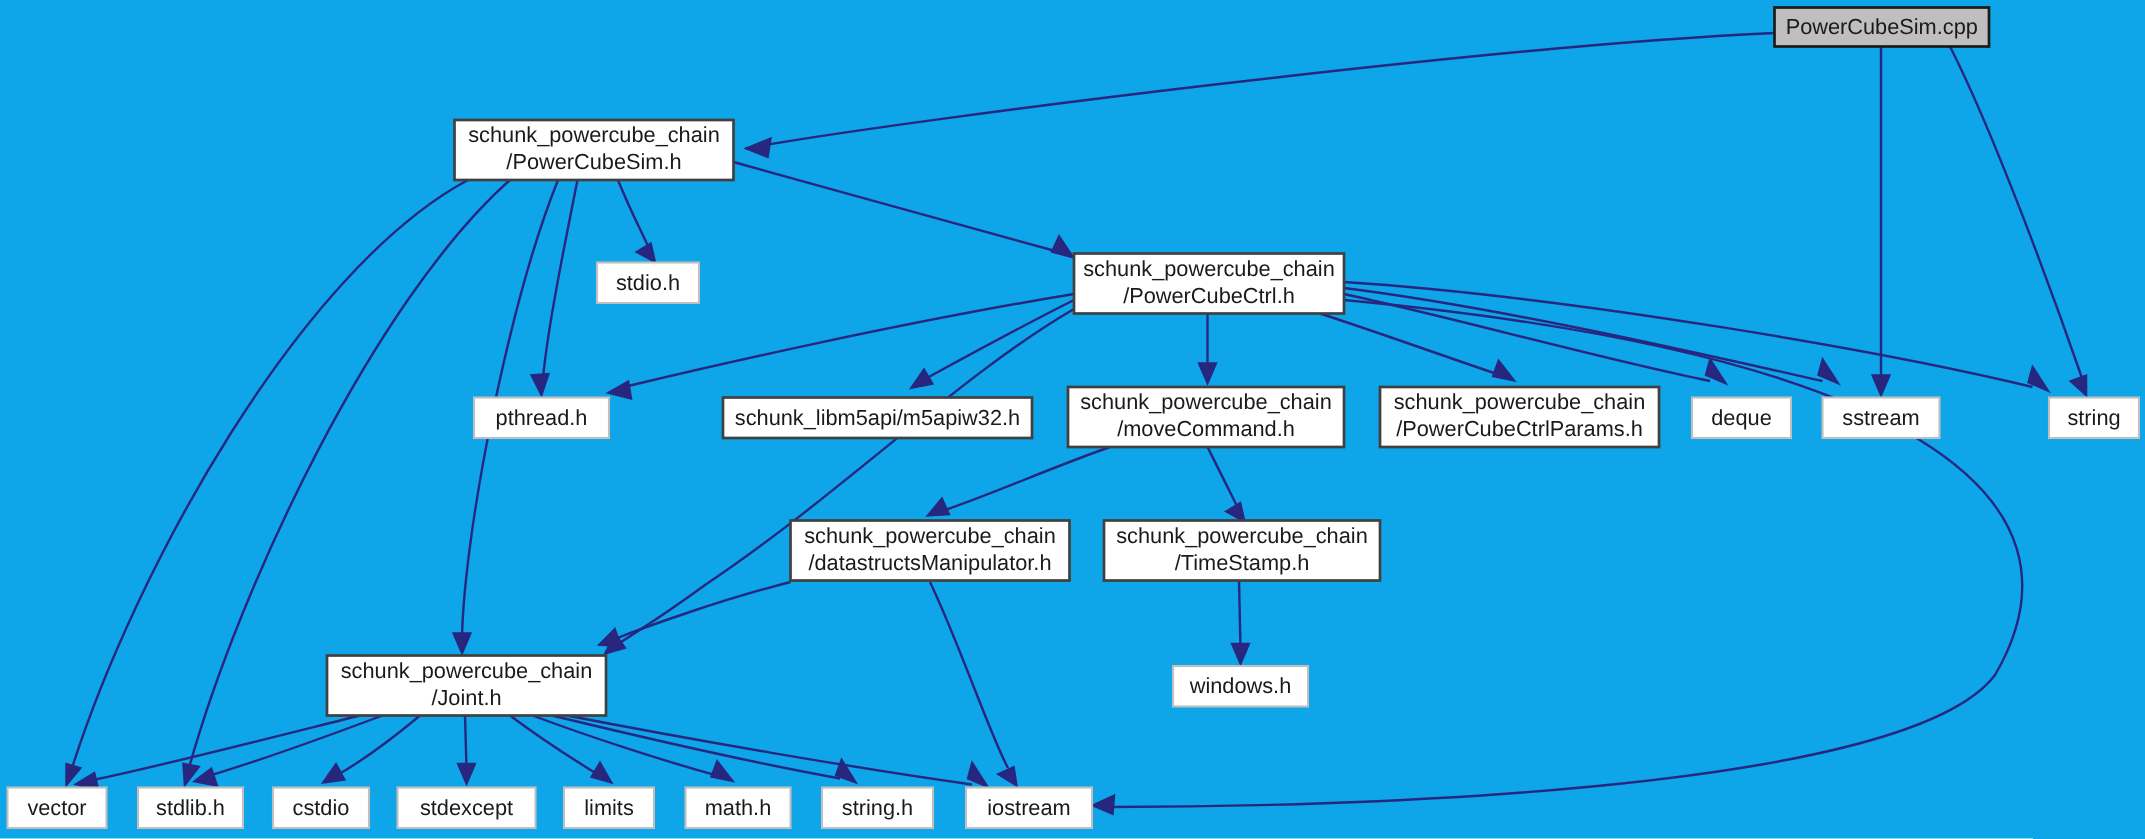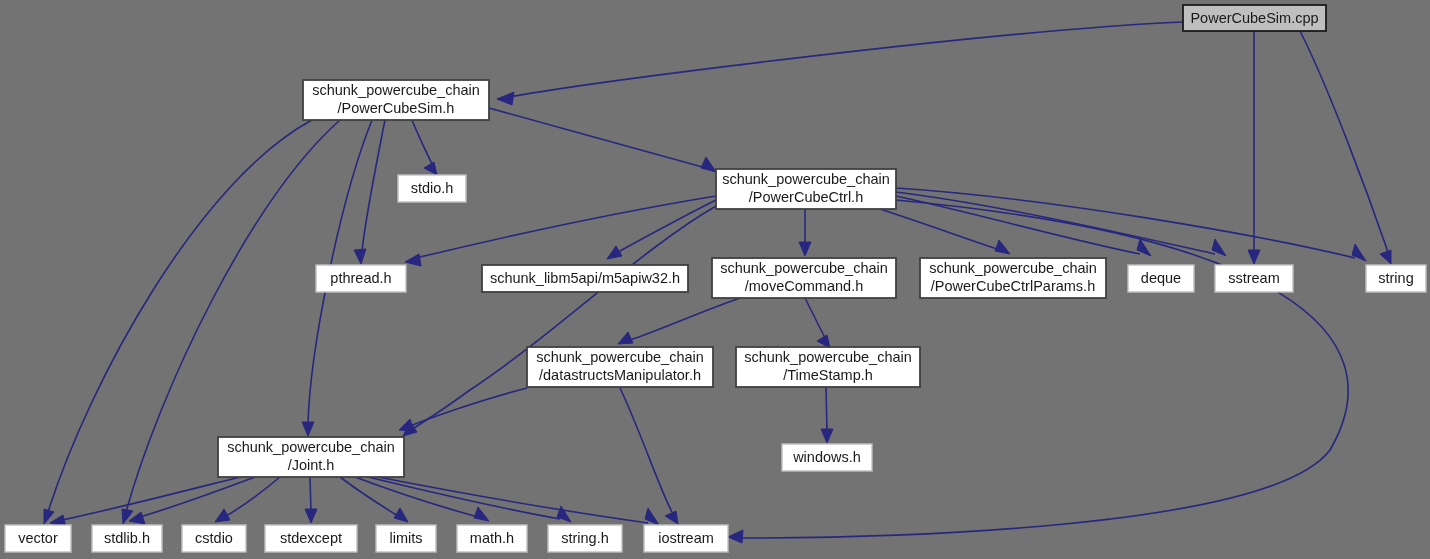--- a/index.html
+++ b/index.html
@@ -4,21 +4,21 @@
 <style>
   html, body {
     margin: 0;
     padding: 0;
     background: #ffffff;
   }
   #graph-root {
     position: relative;
     width: 1430px;
     height: 559px;
-    background: #737373;
+    background: #0ea5e9;
     font-family: "Liberation Sans", sans-serif;
     overflow: hidden;
   }
   svg#graph-svg {
     position: absolute;
     left: 0;
     top: 0;
     width: 1430px;
     height: 559px;
     display: block;

